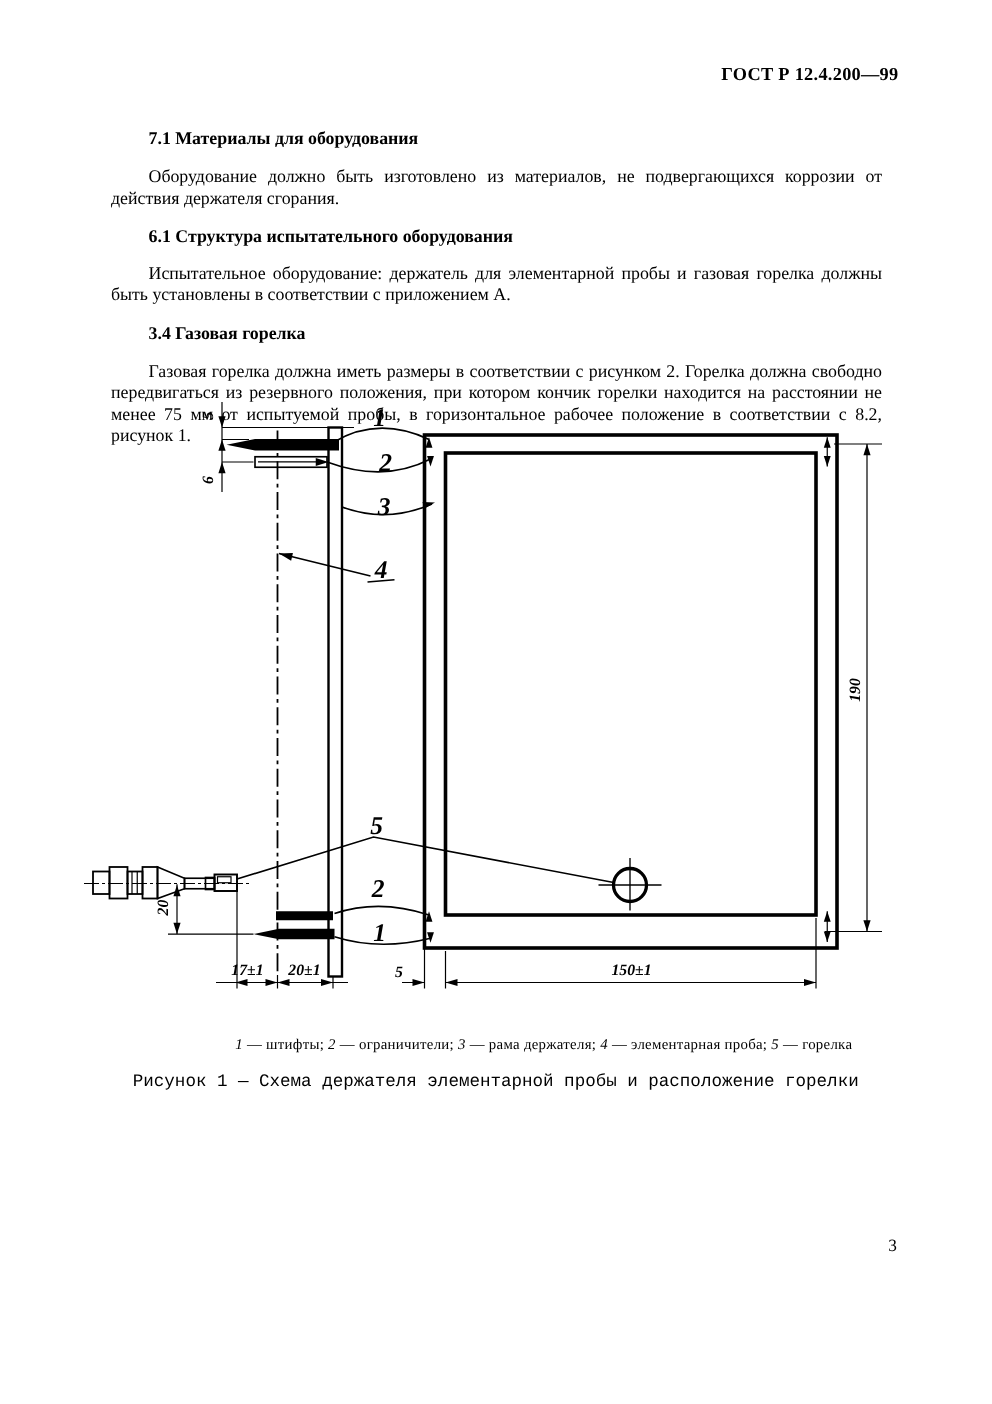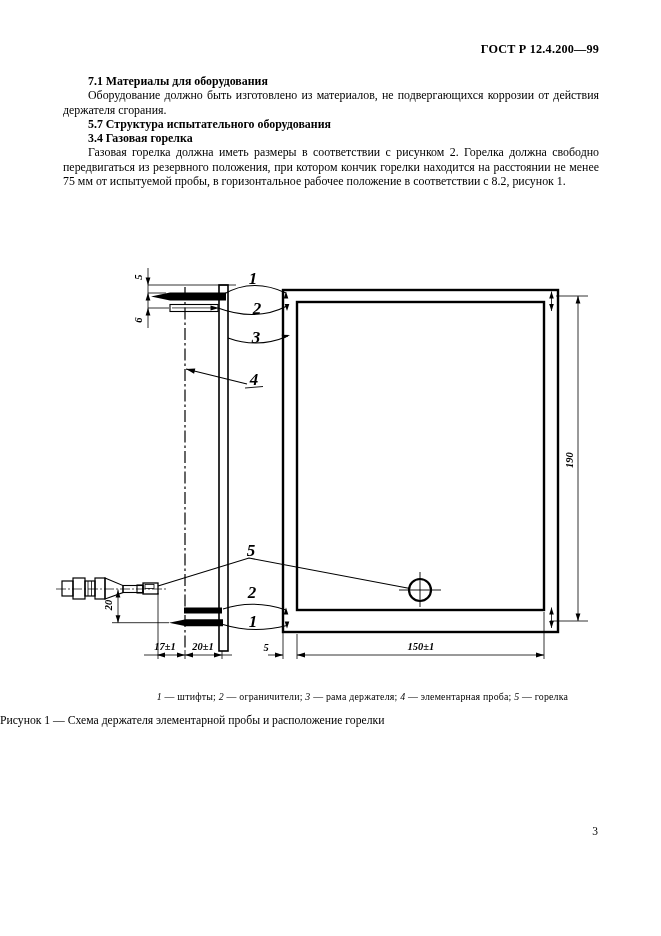--- a/index.html
+++ b/index.html
@@ -9,45 +9,47 @@
     -webkit-font-smoothing:antialiased;
   }
   .doc-code{
     position:absolute;top:42px;right:62px;
     font-weight:bold;font-size:12.2px;letter-spacing:.2px;
   }
   .textblock{
     position:absolute;top:74px;left:63px;width:536px;
     font-size:11.9px;line-height:14.3px;text-align:justify;
   }
-  .textblock p{margin:0;text-indent:25px;}
+  .textblock p{margin:11px;text-indent:25px;}
   .textblock p.h{font-weight:bold;}
   .fig{position:absolute;left:0;top:255px;width:661px;height:410px;}
   .legend{
     position:absolute;top:691px;left:0;width:661px;text-align:center;
     font-size:9.9px;letter-spacing:.2px;padding-left:32px;
   }
   .legend i{font-style:italic;}
   .caption{
-    position:absolute;top:714px;left:0;width:661px;
+    position:absolute;top:714px;left:0;width:661px;text-align:center;
     font-size:11.7px;
+    font-family:Liberation Mono, monospace;
   }
   .pagenum{position:absolute;top:825px;left:585px;width:20px;text-align:center;font-size:11.5px;}
   text.dim{font-family:"Liberation Serif",serif;font-style:italic;font-weight:bold;font-size:10.5px;fill:#000;stroke:none;}
   text.callout{font-family:"Liberation Serif",serif;font-style:italic;font-weight:bold;font-size:17px;fill:#000;stroke:none;}
 </style>
 </head>
 <body>
 
 <div class="doc-code">ГОСТ Р 12.4.200—99</div>
 
 <div class="textblock">
   <p class="h">7.1 Материалы для оборудования</p>
   <p>Оборудование должно быть изготовлено из материалов, не подвергающихся коррозии от действия держателя сгорания.</p>
-  <p class="h">5.7 Структура испытательного оборудования</p>
+  <p class="h">6.1 Структура испытательного оборудования</p>
+  <p>Испытательное оборудование: держатель для элементарной пробы и газовая горелка должны быть установлены в соответствии с приложением А.</p>
   <p class="h">3.4 Газовая горелка</p>
   <p>Газовая горелка должна иметь размеры в соответствии с рисунком 2. Горелка должна свободно передвигаться из резервного положения, при котором кончик горелки находится на расстоянии не менее 75 мм от испытуемой пробы, в горизонтальное рабочее положение в соответствии с 8.2, рисунок 1.</p>
 </div>
 
 <svg class="fig" viewBox="0 255 661 410">
   <g stroke="#000" fill="none">
 
     <g>
       <rect x="283" y="290" width="275" height="342" stroke-width="2.4"></rect>
       <rect x="297" y="302" width="247" height="308" stroke-width="2.4"></rect>

